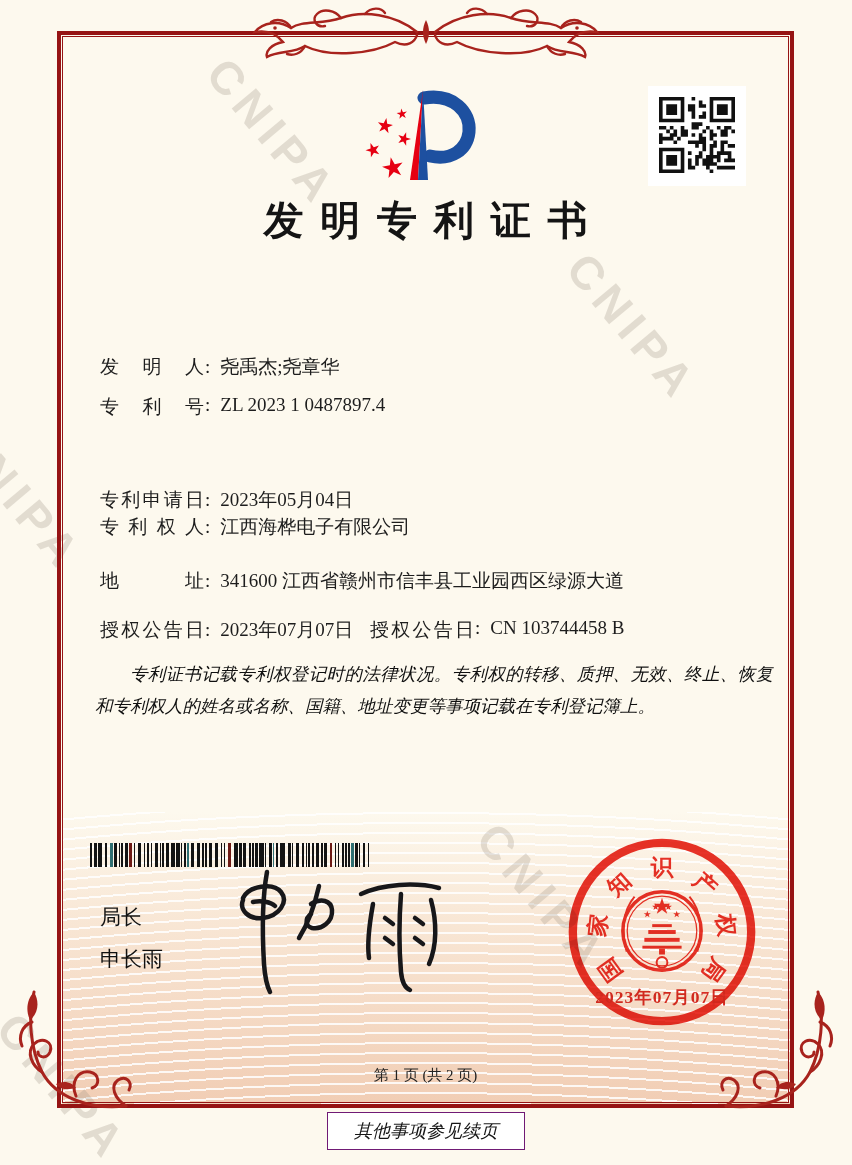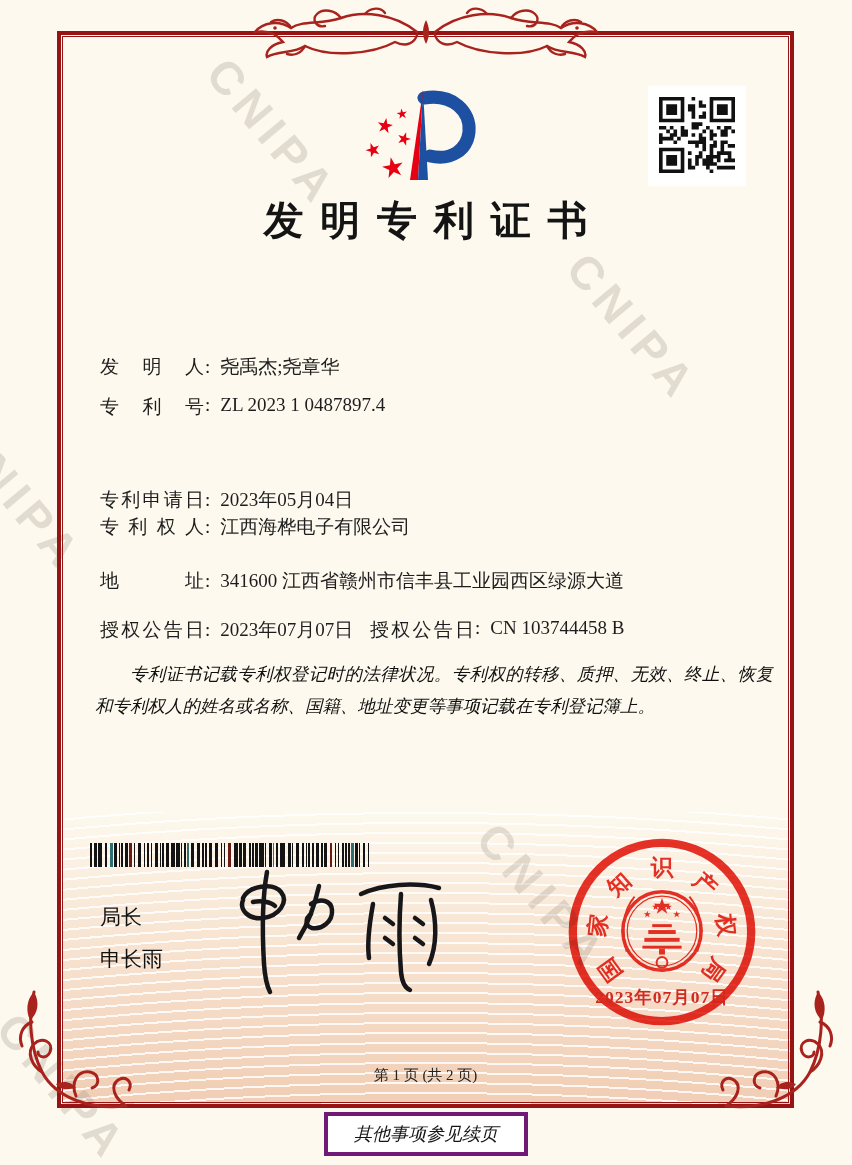--- a/index.html
+++ b/index.html
@@ -64,21 +64,21 @@
         opacity:.93;mix-blend-mode:multiply;}
   .seal svg{position:absolute;inset:0;}
   .sealch{font-size:23px;font-weight:700;fill:#e72318;font-family:"Liberation Serif",serif;}
   .seal-date{position:absolute;left:0;top:151px;width:100%;text-align:center;z-index:5;
              font-size:17.5px;font-weight:700;color:#d61f15;letter-spacing:1px;}
 
   
   .pageno{position:absolute;left:57px;top:1066px;width:737px;text-align:center;z-index:3;
           font-size:15px;color:#222;}
   .notebox{position:absolute;left:50%;top:1112px;transform:translateX(-50%);z-index:5;
-           background:#fff;border:4px solid #701a75;padding:6px 26px;
+           background:#fff;border:1px solid #701a75;padding:6px 26px;
            font-size:18px;font-style:italic;color:#151515;white-space:nowrap;}
 </style>
 </head>
 <body>
 
 <div class="page">
 
   <div class="waves"></div>
 
   <div class="wm" style="left:185px;top:105px">CNIPA</div>

